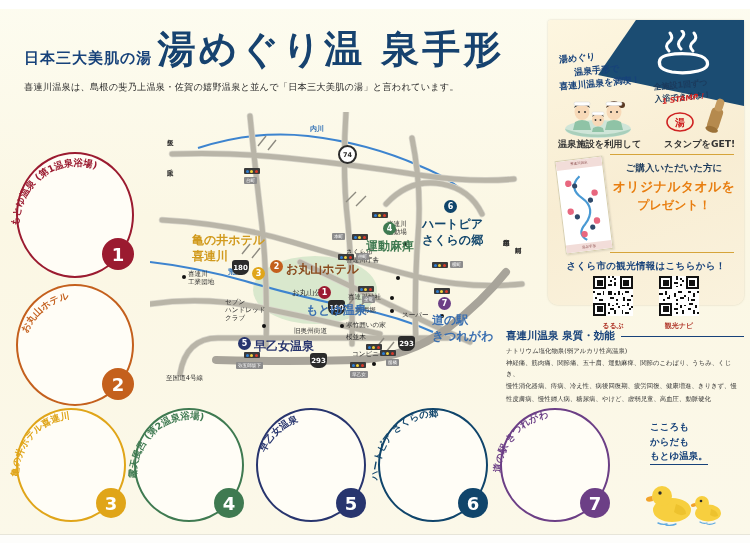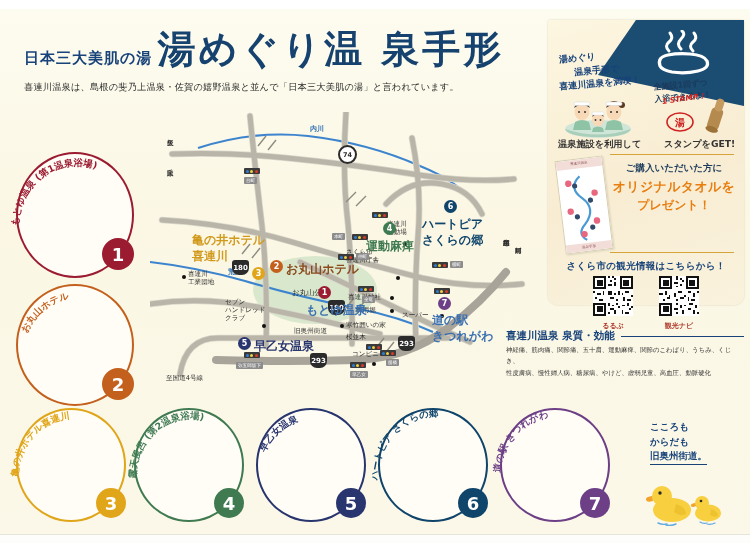--- a/index.html
+++ b/index.html
@@ -568,28 +568,30 @@
       <text fill="#6c3f86"><textPath href="#a7" startOffset="6%">道の駅 きつれがわ</textPath></text>
     </svg>
     <div class="badge" style="left:80px;top:80px;width:30px;height:30px;background:#6c3f86">7</div>
   </div>
 
   <div id="quality">
     <div class="q-head">
       <span class="q-title">喜連川温泉 泉質・効能</span>
       <span class="q-rule"></span>
     </div>
+    <div class="q-sub">ナトリウム塩化物泉(弱アルカリ性高温泉)</div>
     <div class="q-body">神経痛、筋肉痛、関節痛、五十肩、運動麻痺、関節のこわばり、うちみ、くじき、</div>
+    <div class="q-body">慢性消化器病、痔病、冷え性、病後回復期、疲労回復、健康増進、きりきず、慢</div>
     <div class="q-body">性皮膚病、慢性婦人病、糖尿病、やけど、虚弱児童、高血圧、動脈硬化</div>
   </div>
 
   <div id="kokoro">
     <div>こころも</div>
     <div>からだも</div>
-    <div class="warm">旧奥州街道。</div>
+    <div class="warm">もとゆ温泉。</div>
   </div>
 
   <div id="ducks">
     <svg width="82" height="44" viewBox="0 0 82 44">
       <g>
         <ellipse cx="26" cy="28" rx="19" ry="12" fill="#f7cf3f"></ellipse>
         <circle cx="16" cy="14" r="10" fill="#f7cf3f"></circle>
         <path d="M6 14 q-7 1 -6 4 q1 3 7 1z" fill="#f2a32a"></path>
         <circle cx="14" cy="11" r="1.7" fill="#2b2b2b"></circle>
         <path d="M30 22 q10 3 10 10 q-6 3 -12 -2z" fill="#edc22e"></path>

